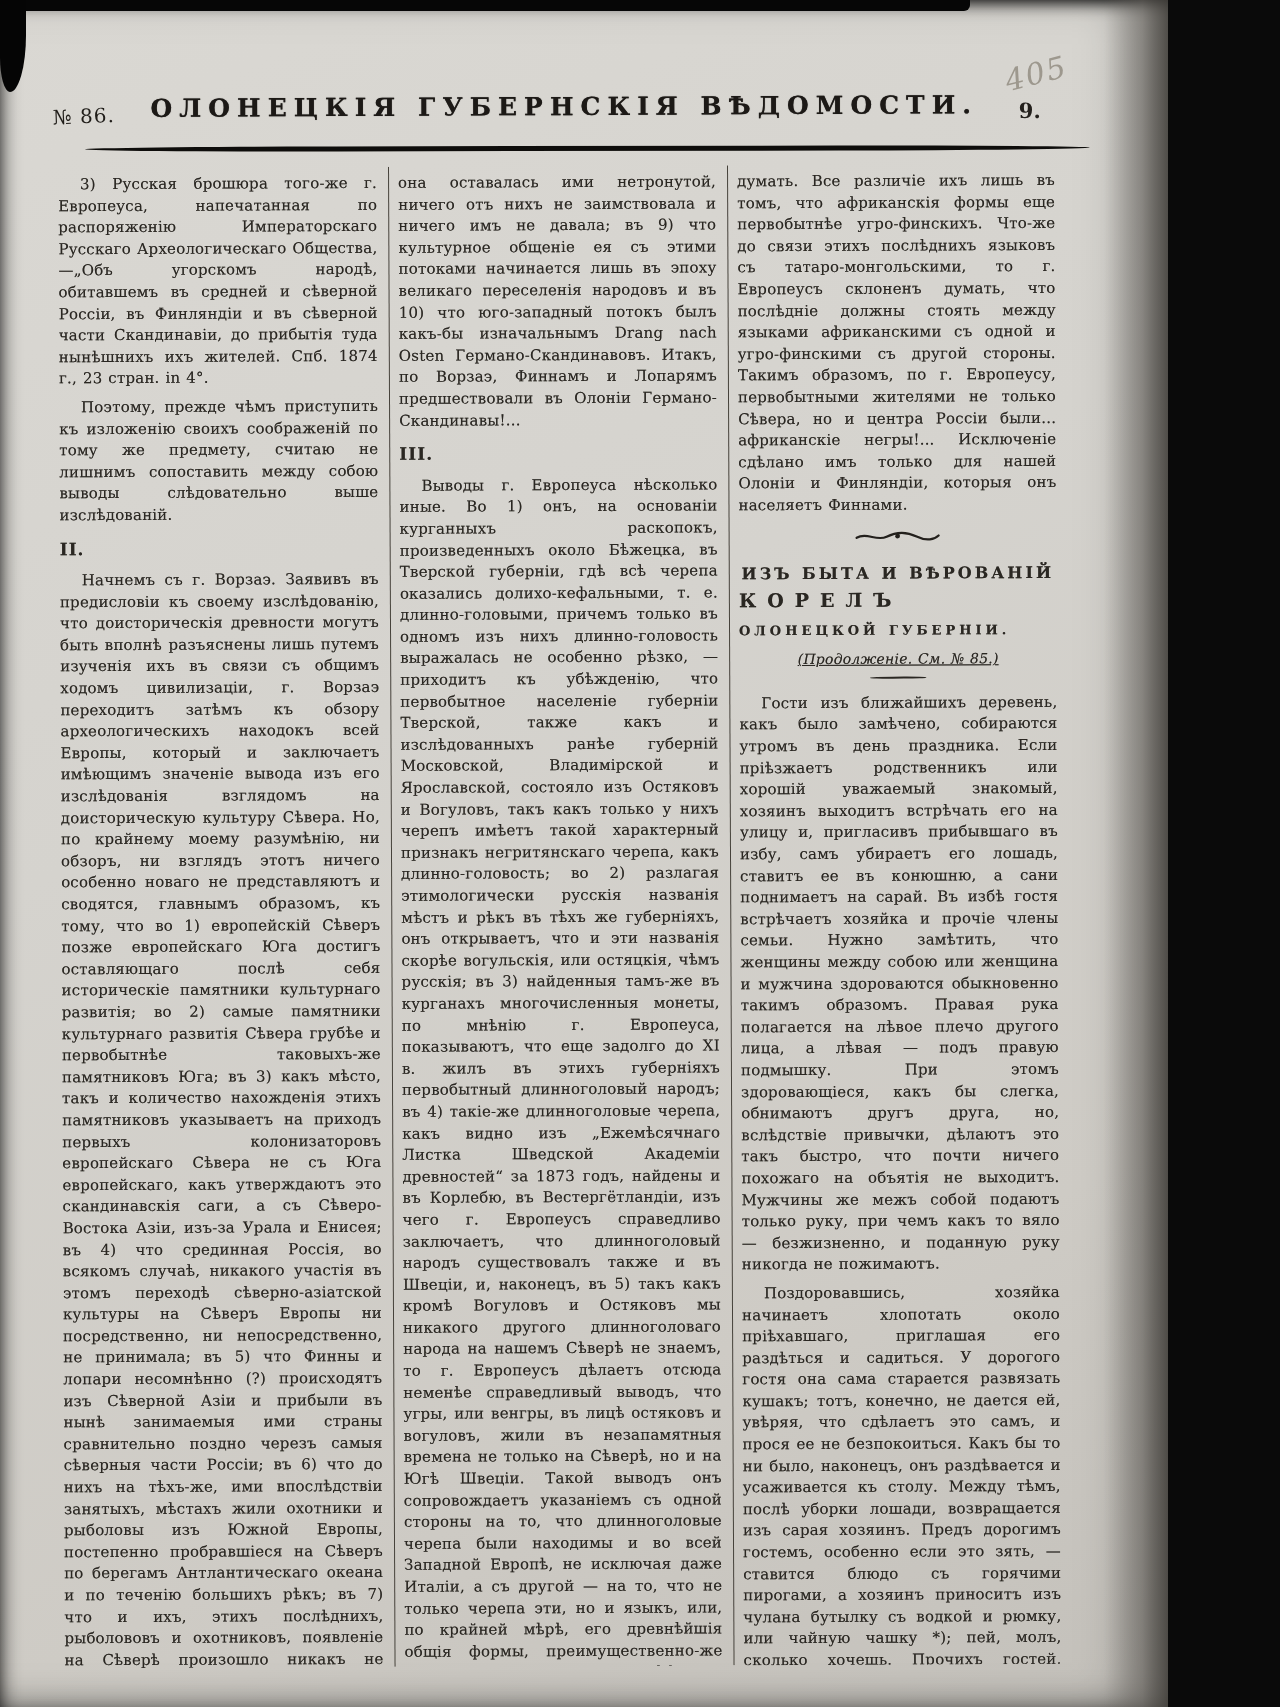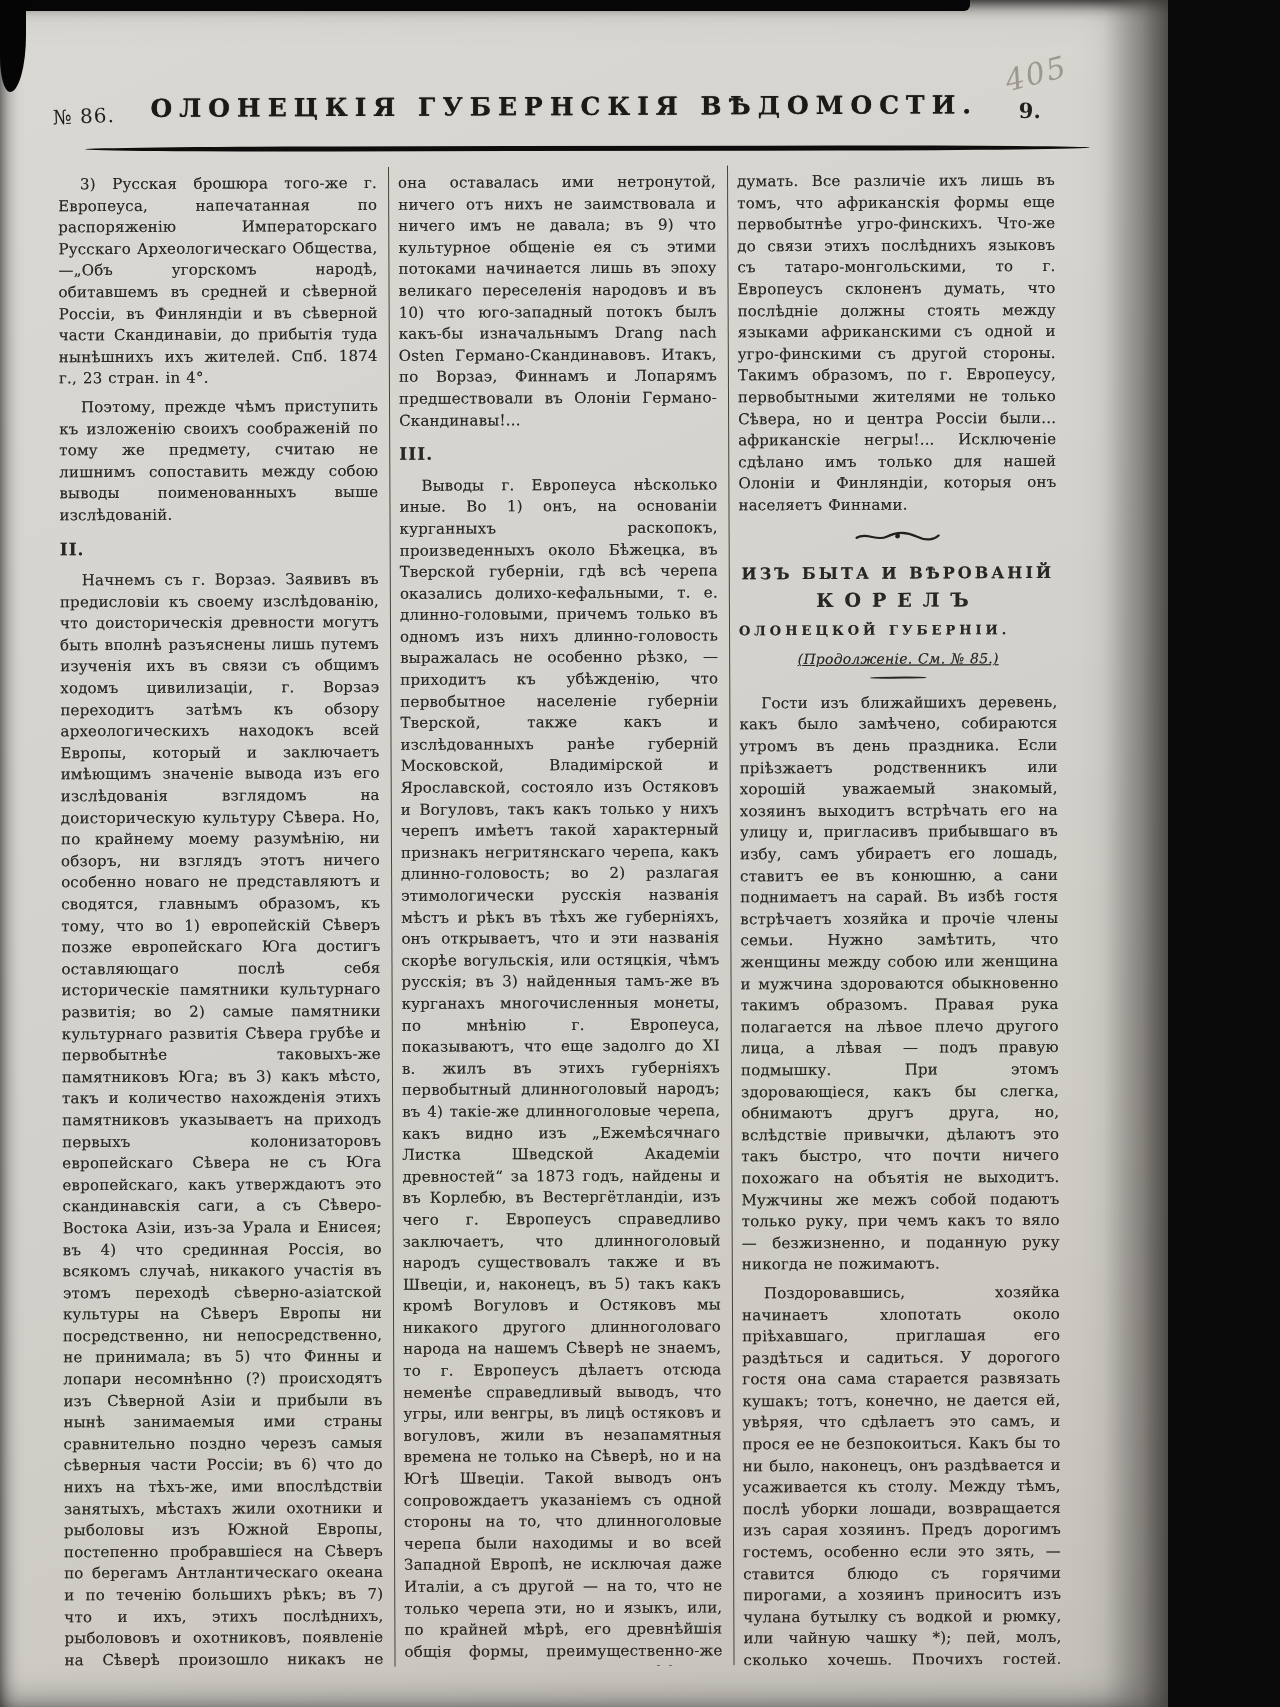--- a/index.html
+++ b/index.html
@@ -79,21 +79,21 @@
   .para{margin:0 0 7px;text-indent:22px;}
   .sec-head{
     text-align:left;font-size:17px;font-weight:700;
     margin:12px 0 10px;letter-spacing:1px;
   }
   .art-title1{
     text-align:center;font-size:16px;font-weight:700;
     letter-spacing:3px;margin:20px 0 2px;
   }
   .art-title2{
-    text-align:center;font-size:19px;font-weight:700;
+    text-align:left;font-size:19px;font-weight:700;
     letter-spacing:11px;margin:6px 0 8px;
   }
   .art-subtitle{
     font-size:13px;font-weight:700;
     letter-spacing:4px;margin:1px 0 8px;
   }
   .art-cont{
     text-align:center;font-style:italic;font-size:14px;margin:0 0 6px;text-decoration:underline;
   }
   .ornament{display:block;margin:14px auto 6px;}
@@ -115,21 +115,21 @@
       <h1 class="title">ОЛОНЕЦКІЯ ГУБЕРНСКІЯ ВѢДОМОСТИ.</h1>
       <span class="pageno">9.</span>
     </header>
 
     <div class="rule"></div>
 
     <main class="columns">
 
       <section class="col">
         <p class="para">3) Русская брошюра того-же г. Европеуса, напечатанная по распоряженію Императорскаго Русскаго Археологическаго Общества, —„Объ угорскомъ народѣ, обитавшемъ въ средней и сѣверной Россіи, въ Финляндіи и въ сѣверной части Скандинавіи, до прибытія туда нынѣшнихъ ихъ жителей. Спб. 1874 г., 23 стран. in 4°.</p>
-        <p class="para">Поэтому, прежде чѣмъ приступить къ изложенію своихъ соображеній по тому же предмету, считаю не лишнимъ сопоставить между собою выводы поименованныхъ выше изслѣдованій.</p>
+        <p class="para">Поэтому, прежде чѣмъ приступить къ изложенію своихъ соображеній по тому же предмету, считаю не лишнимъ сопоставить между собою выводы слѣдовательно выше изслѣдованій.</p>
         <h2 class="sec-head">II.</h2>
         <p class="para">Начнемъ съ г. Ворзаэ. Заявивъ въ предисловіи къ своему изслѣдованію, что доисторическія древности могутъ быть вполнѣ разъяснены лишь путемъ изученія ихъ въ связи съ общимъ ходомъ цивилизаціи, г. Ворзаэ переходитъ затѣмъ къ обзору археологическихъ находокъ всей Европы, который и заключаетъ имѣющимъ значеніе вывода изъ его изслѣдованія взглядомъ на доисторическую культуру Сѣвера. Но, по крайнему моему разумѣнію, ни обзоръ, ни взглядъ этотъ ничего особенно новаго не представляютъ и сводятся, главнымъ образомъ, къ тому, что во 1) европейскій Сѣверъ позже европейскаго Юга достигъ оставляющаго послѣ себя историческіе памятники культурнаго развитія; во 2) самые памятники культурнаго развитія Сѣвера грубѣе и первобытнѣе таковыхъ-же памятниковъ Юга; въ 3) какъ мѣсто, такъ и количество нахожденія этихъ памятниковъ указываетъ на приходъ первыхъ колонизаторовъ европейскаго Сѣвера не съ Юга европейскаго, какъ утверждаютъ это скандинавскія саги, а съ Сѣверо-Востока Азіи, изъ-за Урала и Енисея; въ 4) что срединная Россія, во всякомъ случаѣ, никакого участія въ этомъ переходѣ сѣверно-азіатской культуры на Сѣверъ Европы ни посредственно, ни непосредственно, не принимала; въ 5) что Финны и лопари несомнѣнно (?) происходятъ изъ Сѣверной Азіи и прибыли въ нынѣ занимаемыя ими страны сравнительно поздно черезъ самыя сѣверныя части Россіи; въ 6) что до нихъ на тѣхъ-же, ими впослѣдствіи занятыхъ, мѣстахъ жили охотники и рыболовы изъ Южной Европы, постепенно пробравшіеся на Сѣверъ по берегамъ Антлантическаго океана и по теченію большихъ рѣкъ; въ 7) что и ихъ, этихъ послѣднихъ, рыболововъ и охотниковъ, появленіе на Сѣверѣ произошло никакъ не ранѣе конца періода сѣвернаго оленя; въ 8) что Европейская Россія, слѣдовательно, находилась какъ-бы между двухъ потоковъ цивилизаціи, изъ коихъ одинъ шелъ изъ Азіи съ Сѣверо-Востока, а другой — изъ Европы съ Юго-Запада, но сама</p>
       </section>
 
       <section class="col">
         <p class="para" style="text-indent:0;">она оставалась ими нетронутой, ничего отъ нихъ не заимствовала и ничего имъ не давала; въ 9) что культурное общеніе ея съ этими потоками начинается лишь въ эпоху великаго переселенія народовъ и въ 10) что юго-западный потокъ былъ какъ-бы изначальнымъ Drang nach Osten Германо-Скандинавовъ. Итакъ, по Ворзаэ, Финнамъ и Лопарямъ предшествовали въ Олоніи Германо-Скандинавы!...</p>
         <h2 class="sec-head">III.</h2>
         <p class="para">Выводы г. Европеуса нѣсколько иные. Во 1) онъ, на основаніи курганныхъ раскопокъ, произведенныхъ около Бѣжецка, въ Тверской губерніи, гдѣ всѣ черепа оказались долихо-кефальными, т. е. длинно-головыми, причемъ только въ одномъ изъ нихъ длинно-головость выражалась не особенно рѣзко, — приходитъ къ убѣжденію, что первобытное населеніе губерніи Тверской, также какъ и изслѣдованныхъ ранѣе губерній Московской, Владимірской и Ярославской, состояло изъ Остяковъ и Вогуловъ, такъ какъ только у нихъ черепъ имѣетъ такой характерный признакъ негритянскаго черепа, какъ длинно-головость; во 2) разлагая этимологически русскія названія мѣстъ и рѣкъ въ тѣхъ же губерніяхъ, онъ открываетъ, что и эти названія скорѣе вогульскія, или остяцкія, чѣмъ русскія; въ 3) найденныя тамъ-же въ курганахъ многочисленныя монеты, по мнѣнію г. Европеуса, показываютъ, что еще задолго до XI в. жилъ въ этихъ губерніяхъ первобытный длинноголовый народъ; въ 4) такіе-же длинноголовые черепа, какъ видно изъ „Ежемѣсячнаго Листка Шведской Академіи древностей“ за 1873 годъ, найдены и въ Корлебю, въ Вестергётландіи, изъ чего г. Европеусъ справедливо заключаетъ, что длинноголовый народъ существовалъ также и въ Швеціи, и, наконецъ, въ 5) такъ какъ кромѣ Вогуловъ и Остяковъ мы никакого другого длинноголоваго народа на нашемъ Сѣверѣ не знаемъ, то г. Европеусъ дѣлаетъ отсюда неменѣе справедливый выводъ, что угры, или венгры, въ лицѣ остяковъ и вогуловъ, жили въ незапамятныя времена не только на Сѣверѣ, но и на Югѣ Швеціи. Такой выводъ онъ сопровождаетъ указаніемъ съ одной стороны на то, что длинноголовые черепа были находимы и во всей Западной Европѣ, не исключая даже Италіи, а съ другой — на то, что не только черепа эти, но и языкъ, или, по крайней мѣрѣ, его древнѣйшія общія формы, преимущественно-же имена числительныя, суффиксы, выражающія мѣстоименія, и частицы, служающія для образованія падежей, сходствуютъ съ таковыми-же формами семитическо-баскско-африканскихъ языковъ гораздо болѣе, чѣмъ это можно было до сихъ поръ</p>
       </section>
 

